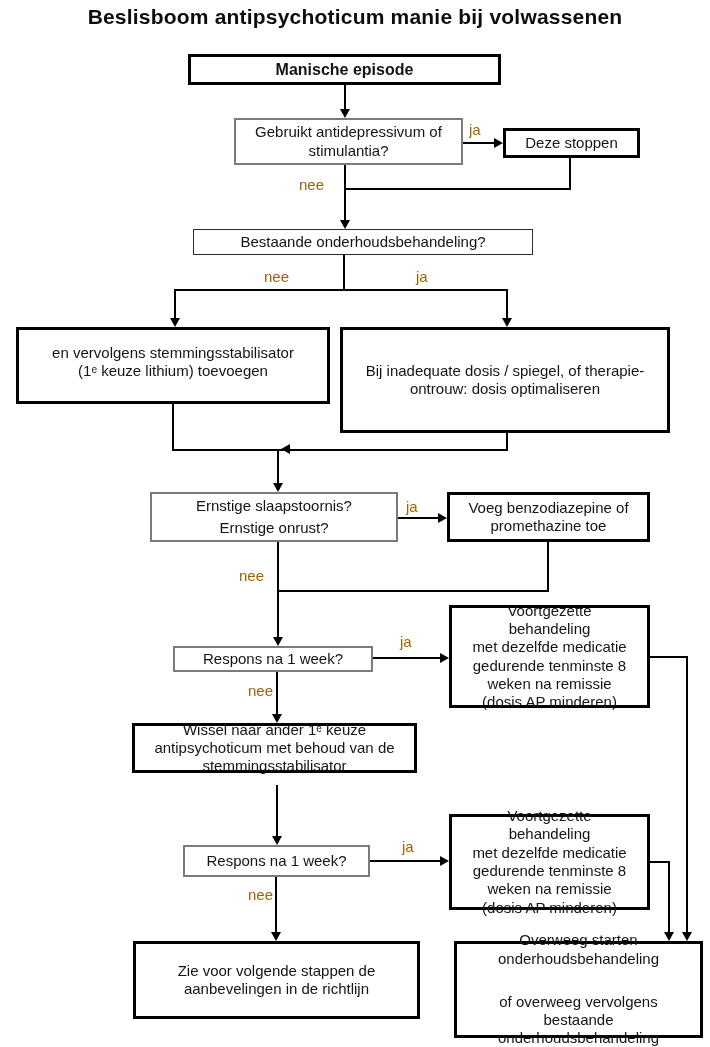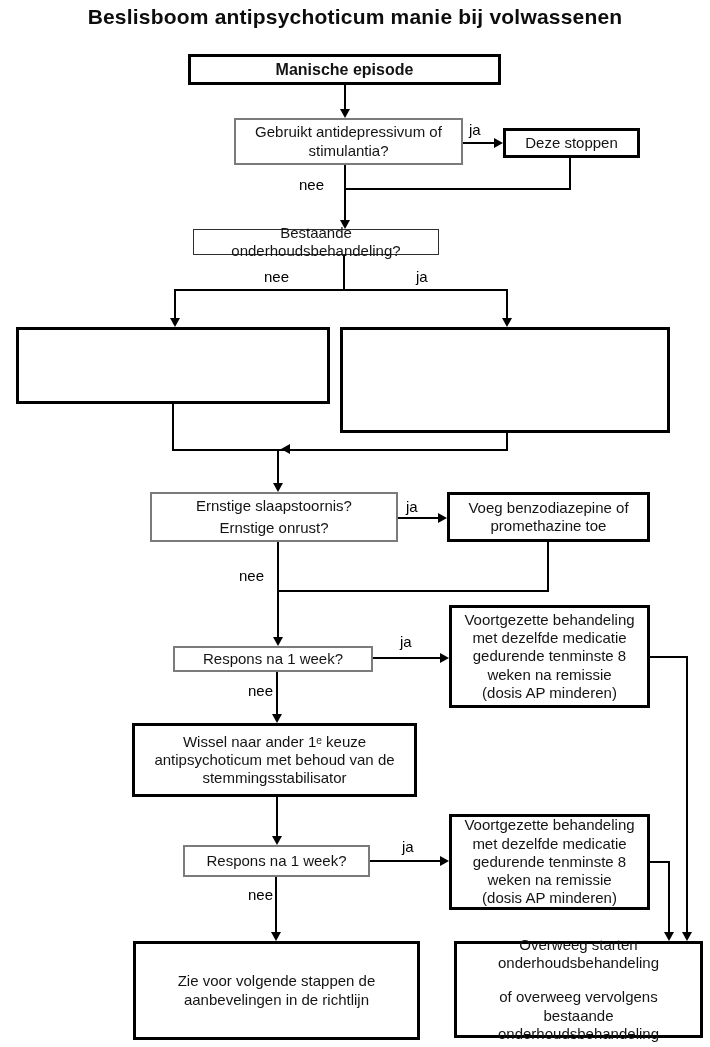--- a/index.html
+++ b/index.html
@@ -10,35 +10,35 @@
   }
   .title{
     position:absolute;left:0;top:5px;width:710px;text-align:center;
     font-size:21px;font-weight:bold;color:#0d0d0d;letter-spacing:.2px;
   }
   .box{
     position:absolute;box-sizing:border-box;background:#fff;
     display:flex;flex-direction:column;align-items:center;justify-content:center;
     text-align:center;font-size:15px;line-height:1.22;color:#141414;z-index:2;
   }
-  .box p{margin:7px;white-space:pre-line;}
+  .box p{margin:16px;white-space:pre-line;}
   .box .gap{margin-top:9px;}
   .thick{border:3px solid #000;}
   .thin{border:2px solid #7b7b7b;}
   .thin-dark{border:1px solid #2f2f2f;}
   .bold{font-weight:bold;}
   .two-line{line-height:1.45;}
   .vline,.hline{position:absolute;background:#000;z-index:1;}
   .vline{width:2px;}
   .hline{height:2px;}
   .arr{position:absolute;width:0;height:0;z-index:1;}
   .arr-d{border-left:5px solid transparent;border-right:5px solid transparent;border-top:9px solid #000;}
   .arr-r{border-top:5px solid transparent;border-bottom:5px solid transparent;border-left:9px solid #000;}
   .arr-l{border-top:5px solid transparent;border-bottom:5px solid transparent;border-right:9px solid #000;}
-  .lbl{position:absolute;font-size:15px;color:#000000;z-index:2;background:#fff;padding:0 2px;}
+  .lbl{position:absolute;font-size:15px;color:#a16207;z-index:2;background:#fff;padding:0 2px;}
 </style>
 </head>
 <body>
 
 <div id="canvas">
 
   <div class="title">Beslisboom antipsychoticum manie bij volwassenen</div>
 
   <div class="vline" style="left:344px;top:85px;height:24px;"></div>
   <div class="arr arr-d" style="left:340px;top:109px;"></div>
@@ -113,28 +113,32 @@
 
   <div class="box thick" style="left:503px;top:128px;width:137px;height:30px;">
     <p>Deze stoppen</p>
   </div>
 
   <div class="box thin" style="left:234px;top:118px;width:229px;height:47px;">
     <p>Gebruikt antidepressivum of
 stimulantia?</p>
   </div>
 
-  <div class="box thin-dark" style="left:193px;top:229px;width:246px;height:26px;">
+  <div class="box thin-dark" style="left:193px;top:229px;width:340px;height:26px;text-align:right;">
     <p>Bestaande onderhoudsbehandeling?</p>
   </div>
 
   <div class="box thick" style="left:16px;top:327px;width:314px;height:77px;">
+    <p class="gap">en vervolgens stemmingsstabilisator
+(1ᵉ keuze lithium) toevoegen</p>
   </div>
 
   <div class="box thick" style="left:340px;top:327px;width:330px;height:106px;padding:0 4px;">
+    <p>Bij inadequate dosis / spiegel, of therapie-
+ontrouw: dosis optimaliseren</p>
   </div>
 
   <div class="box thick" style="left:447px;top:492px;width:203px;height:50px;">
     <p>Voeg benzodiazepine of
 promethazine toe</p>
   </div>
 
   <div class="box thin two-line" style="left:150px;top:492px;width:248px;height:50px;">
     <p>Ernstige slaapstoornis?
 Ernstige onrust?</p>
@@ -145,39 +149,39 @@
   </div>
 
   <div class="box thick" style="left:449px;top:605px;width:201px;height:103px;">
     <p>Voortgezette behandeling
 met dezelfde medicatie
 gedurende tenminste 8
 weken na remissie
 (dosis AP minderen)</p>
   </div>
 
-  <div class="box thick" style="left:132px;top:723px;width:285px;height:74px;">
+  <div class="box thick" style="left:132px;top:723px;width:285px;height:50px;">
     <p>Wissel naar ander 1ᵉ keuze
 antipsychoticum met behoud van de
 stemmingsstabilisator</p>
   </div>
 
   <div class="box thin" style="left:183px;top:845px;width:187px;height:32px;">
     <p>Respons na 1 week?</p>
   </div>
 
   <div class="box thick" style="left:449px;top:814px;width:201px;height:96px;">
     <p>Voortgezette behandeling
 met dezelfde medicatie
 gedurende tenminste 8
 weken na remissie
 (dosis AP minderen)</p>
   </div>
 
-  <div class="box thick" style="left:133px;top:941px;width:287px;height:99px;">
+  <div class="box thick" style="left:133px;top:941px;width:287px;height:78px;">
     <p>Zie voor volgende stappen de
 aanbevelingen in de richtlijn</p>
   </div>
 
   <div class="box thick" style="left:454px;top:941px;width:249px;height:97px;">
     <p>Overweeg starten
 onderhoudsbehandeling</p>
     <p class="gap">of overweeg vervolgens bestaande
 onderhoudsbehandeling</p>
   </div>

